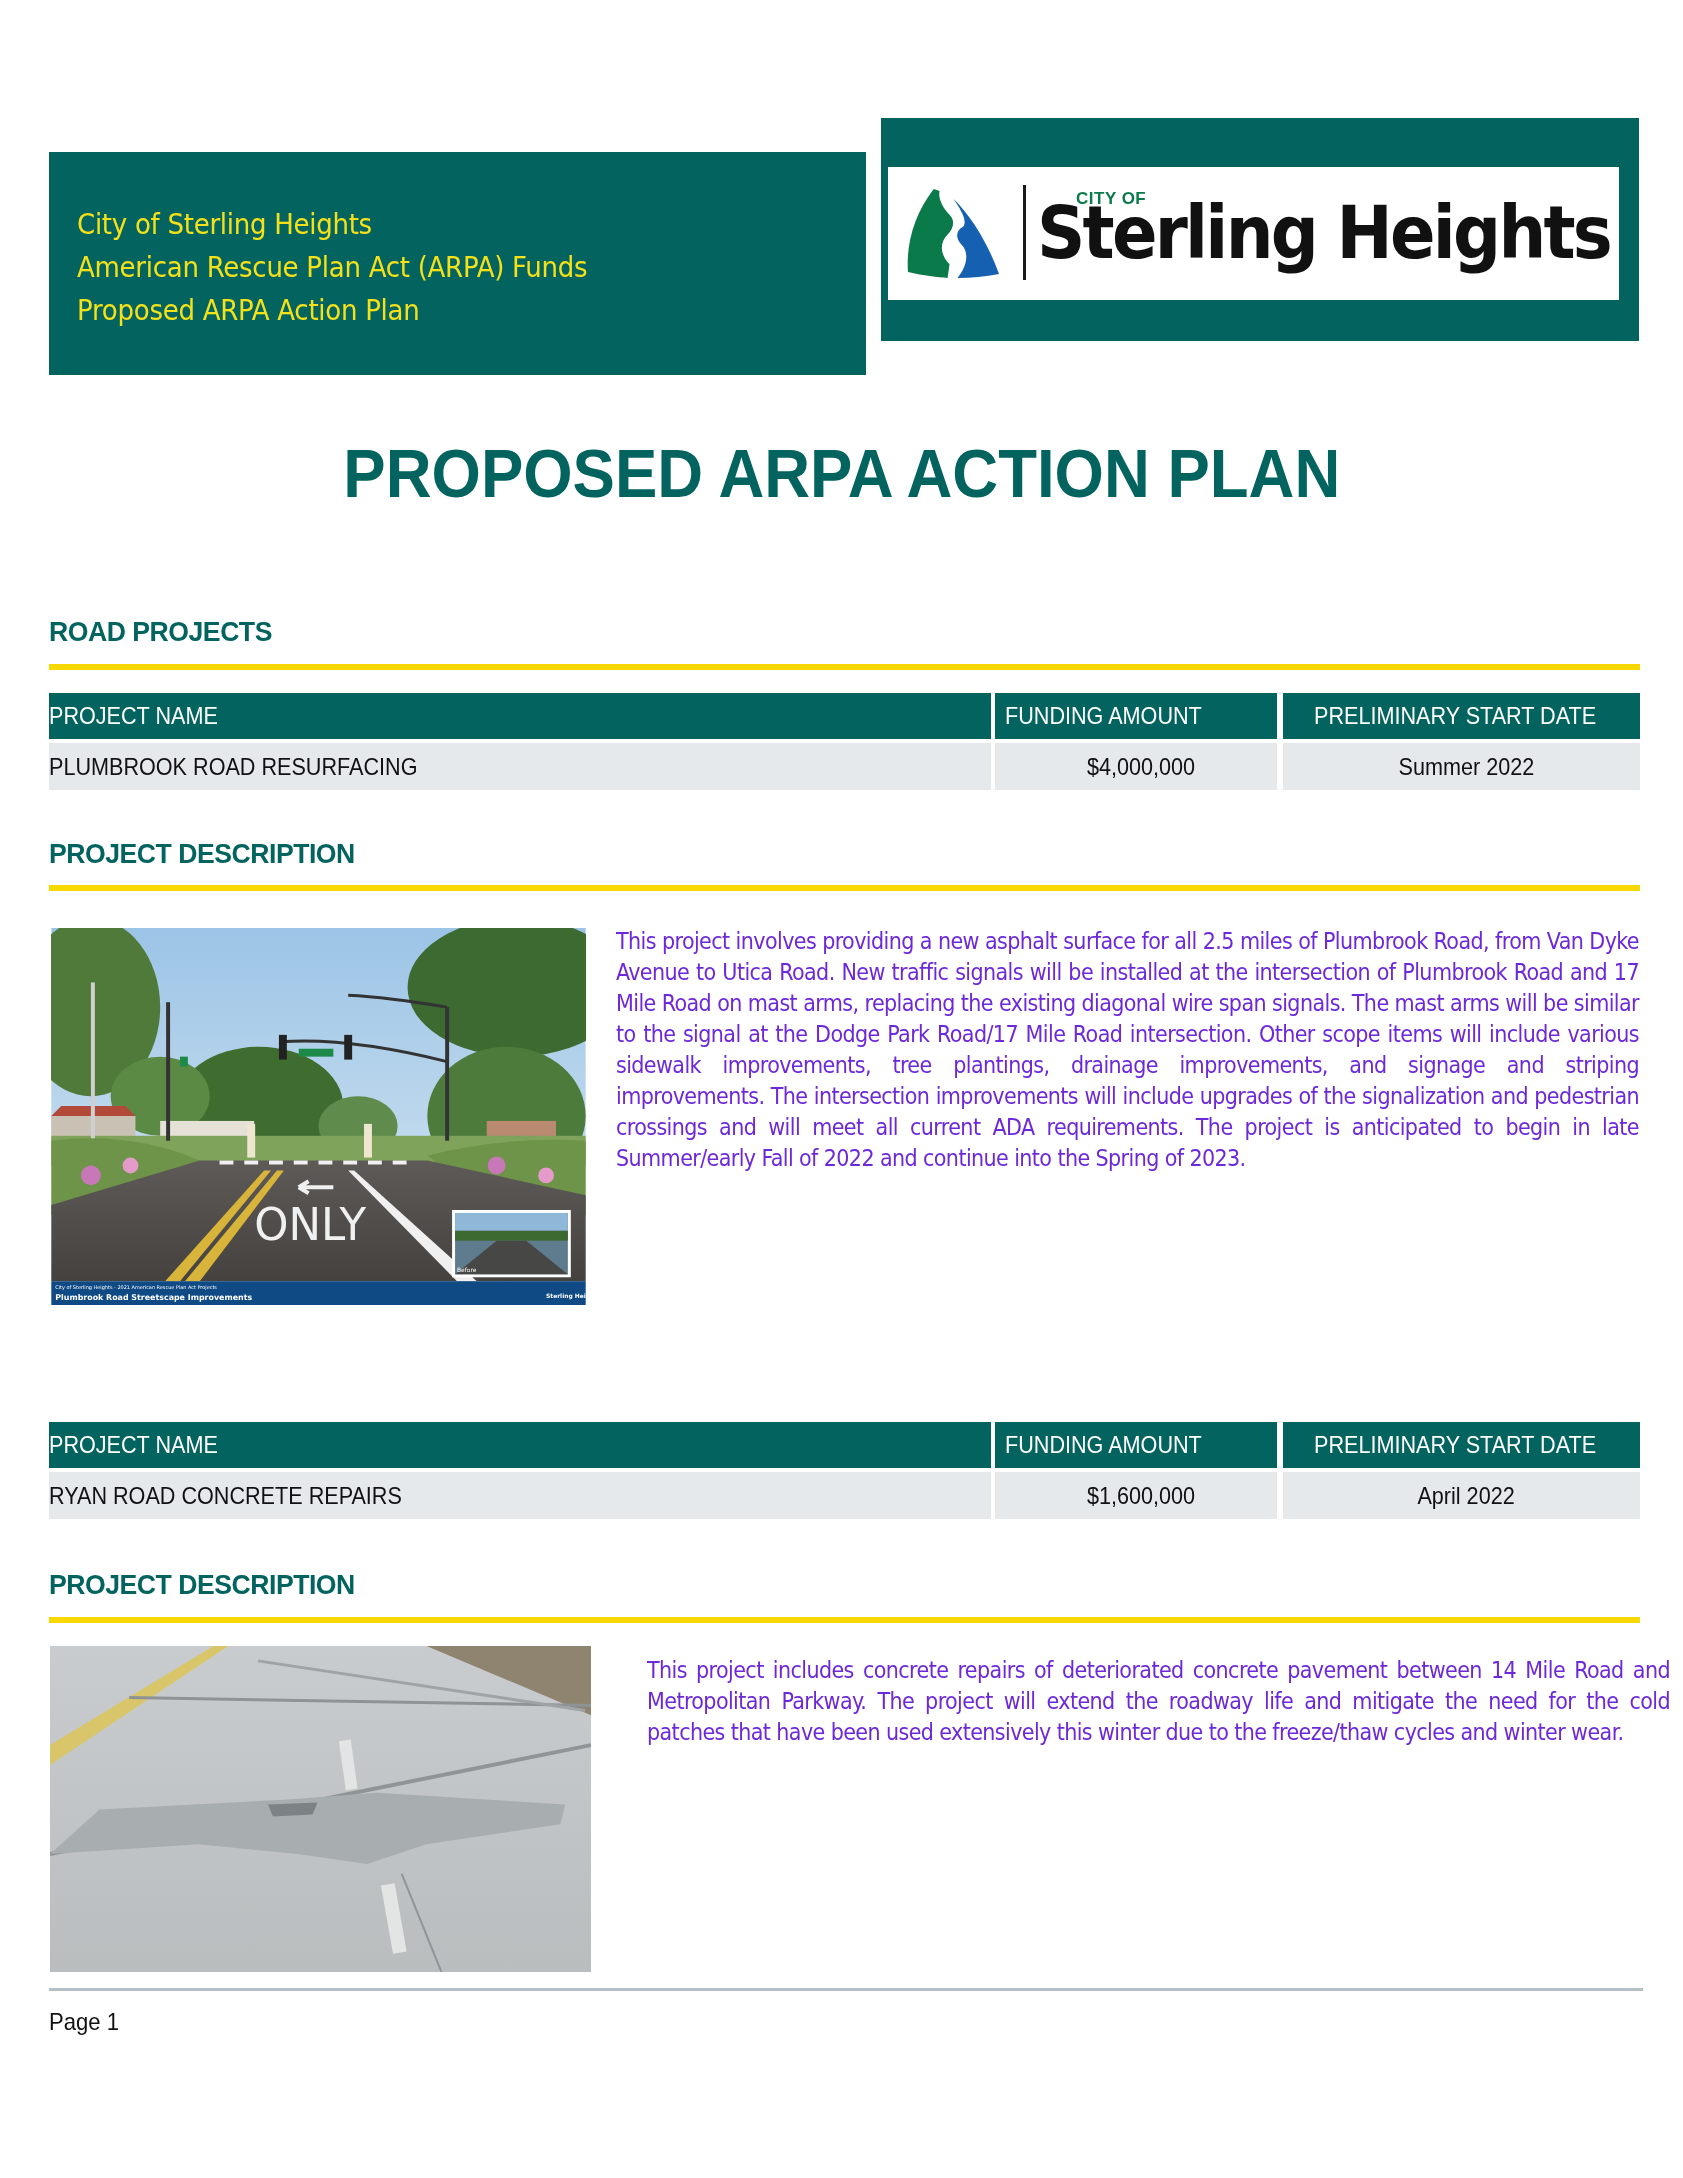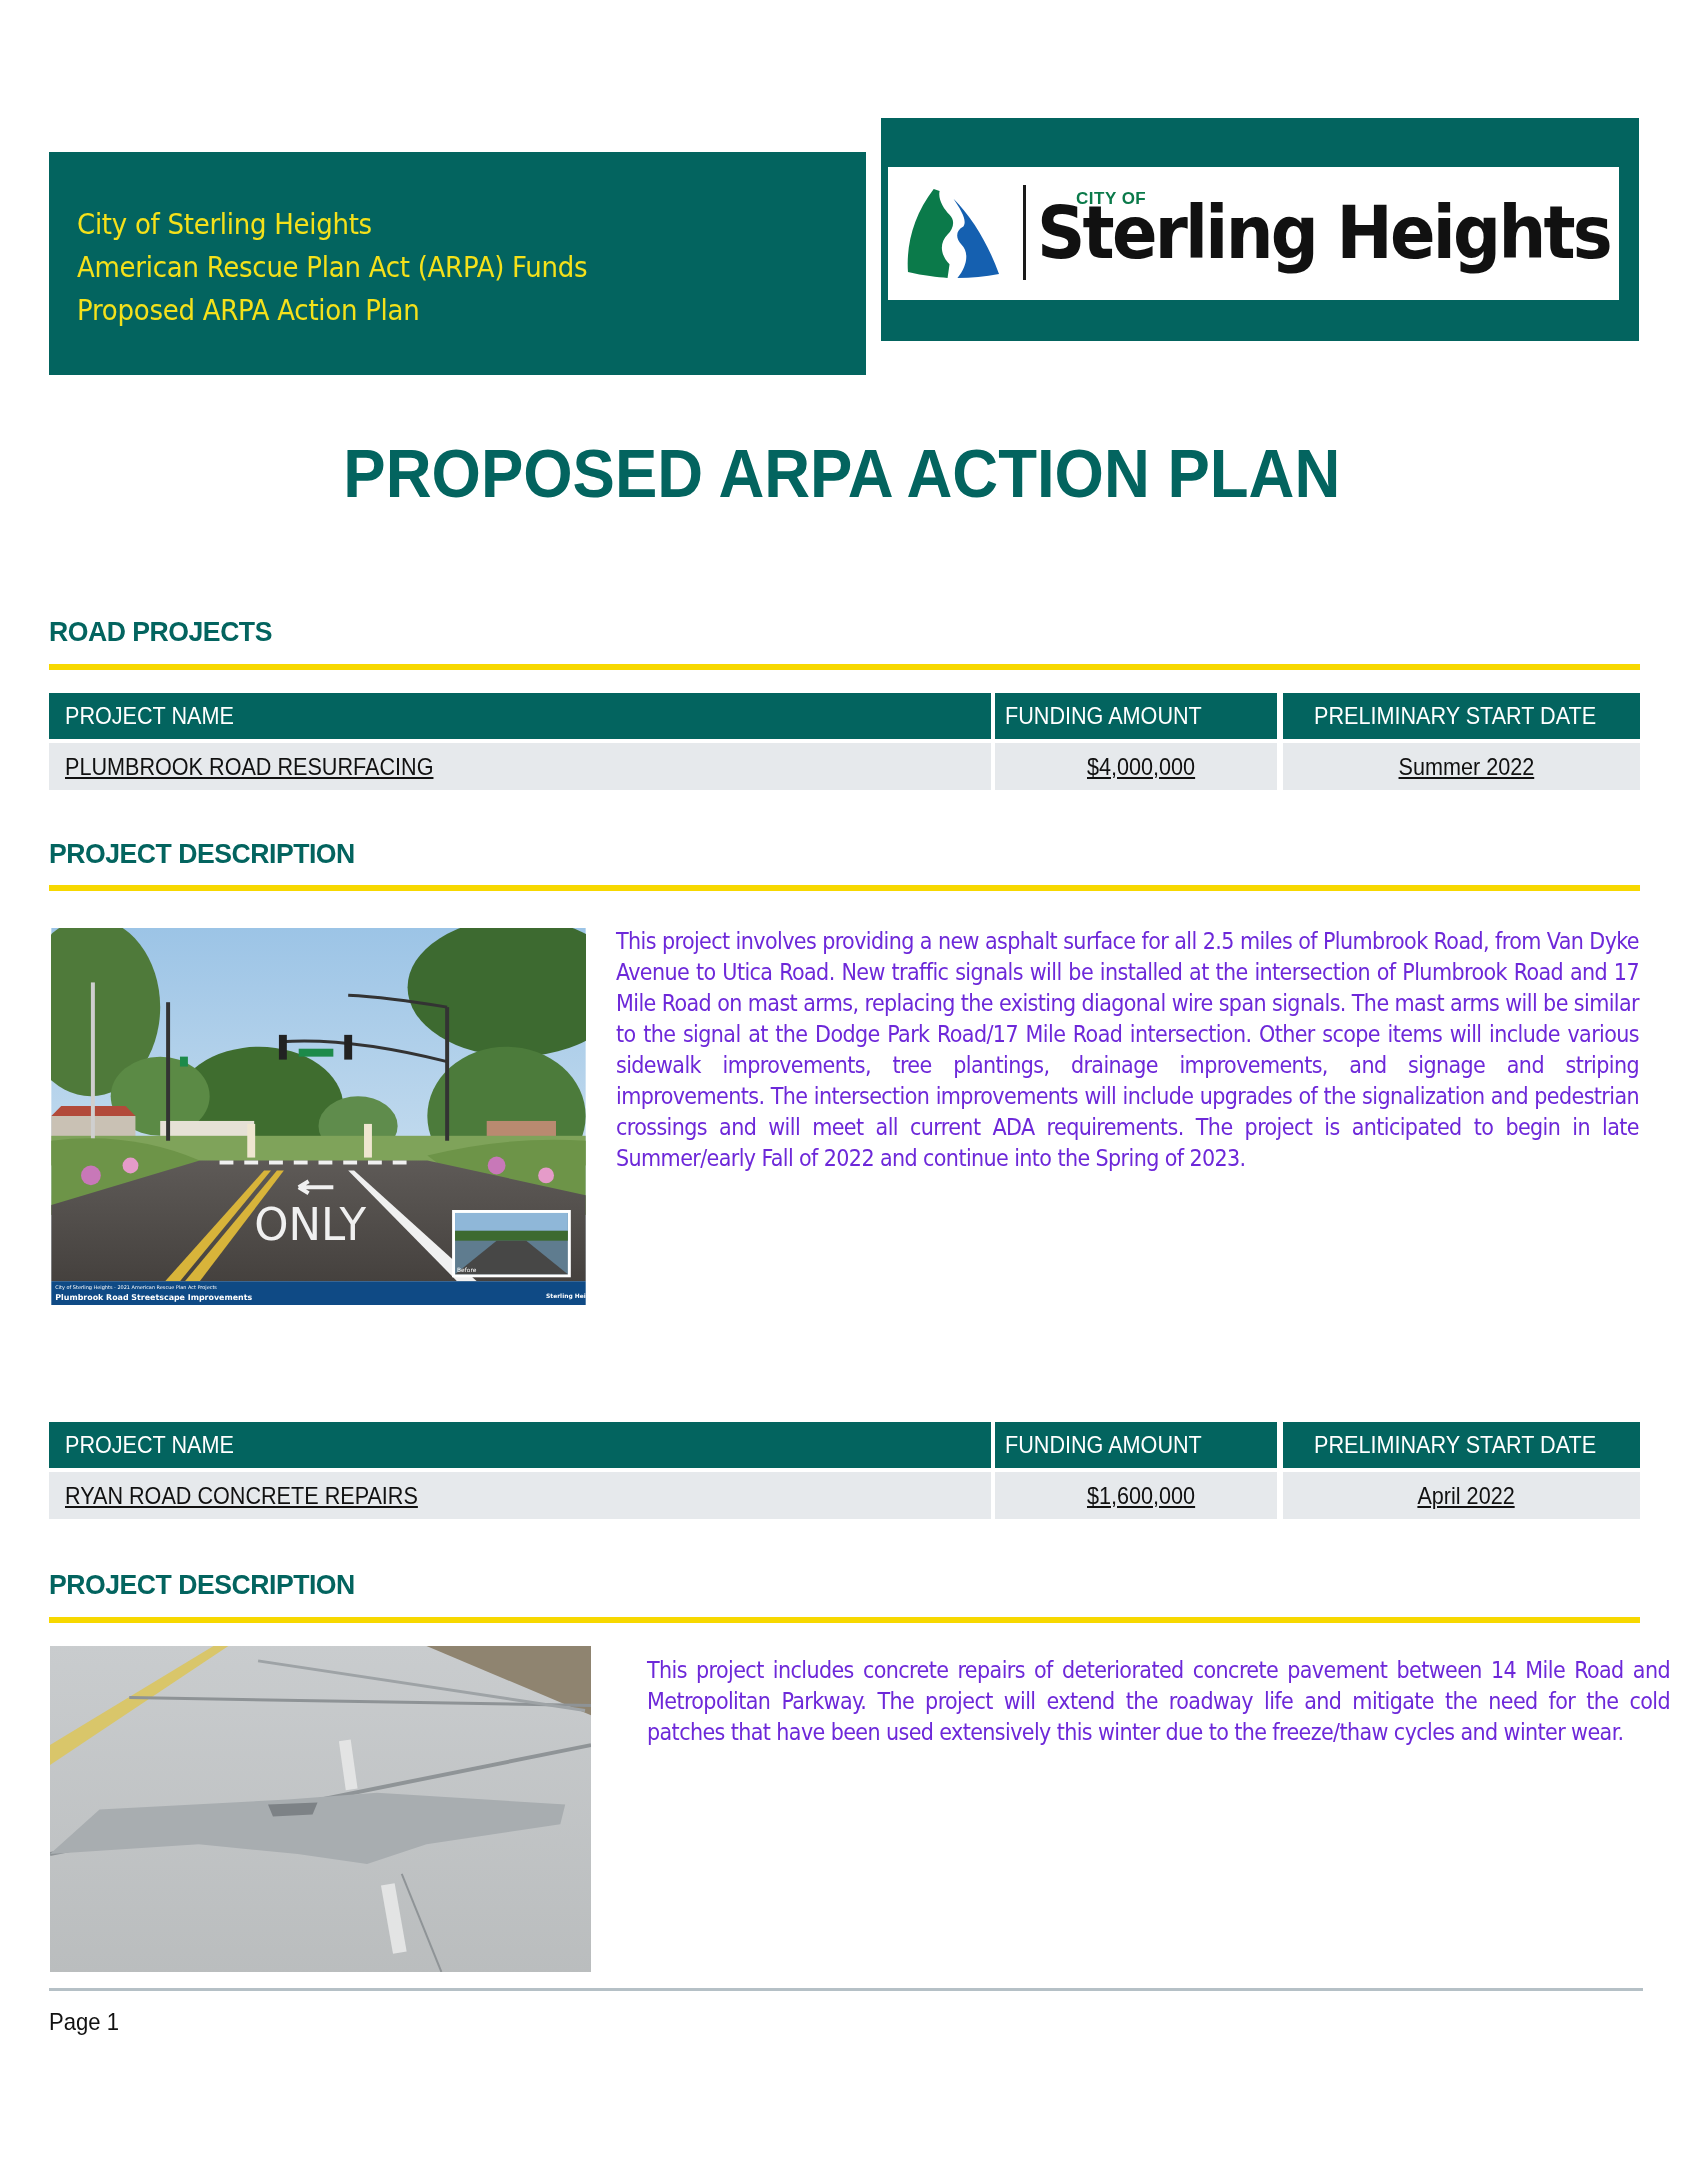--- a/index.html
+++ b/index.html
@@ -32,22 +32,22 @@
   .section-heading { left: 49px; color: #03645f; font-weight: bold; font-size: 28px;
                      letter-spacing: -0.5px; transform: scaleX(0.95); transform-origin: left top; white-space: nowrap; }
   .yellow-rule { left: 49px; width: 1591px; height: 6px; background: #f7d800; }
 
   
   .ptable { left: 49px; width: 1591px; }
   .trow { position: relative; height: 46px; }
   .cell { position: absolute; top: 0; height: 100%; box-sizing: border-box; display: flex; align-items: center;
           font-size: 24px; white-space: nowrap; overflow: hidden; }
   .hcell { background: #03645f; color: #ffffff; }
-  .dcell { background: #e6e9ec; color: #111111; text-decoration: underline; }
-  .c1 { left: 0; width: 942px; padding-left: 16px; }
+  .dcell { background: #e6e9ec; color: #111111; }
+  .c1 { left: 0; width: 942px; }
   .c2 { left: 946px; width: 282px; justify-content: flex-start; padding-left: 10px; }
   .c3 { left: 1234px; width: 357px; justify-content: center; padding-left: 18px; }
   .dcell.c2, .dcell.c3 { justify-content: center; padding-left: 10px; }
   .cell span { display: inline-block; transform: scaleX(0.9); transform-origin: left center; }
   .dcell.c2 span, .dcell.c3 span { transform-origin: center center; }
 
   
   .desc { left: 616px; width: 1023px; color: #6d28d9; font-family: "DejaVu Sans Condensed", "DejaVu Sans", sans-serif;
           font-size: 23px; line-height: 31px; text-align: justify; letter-spacing: -0.6px; }
 

